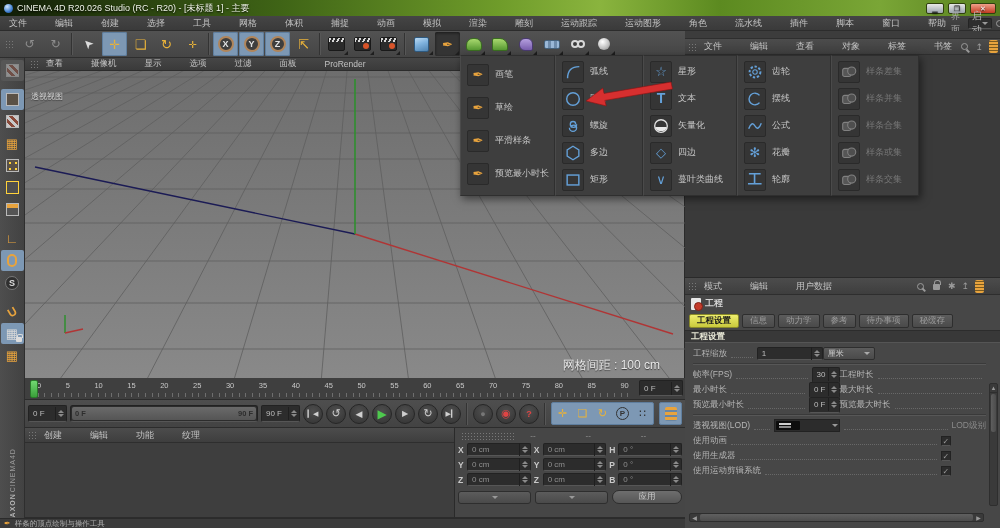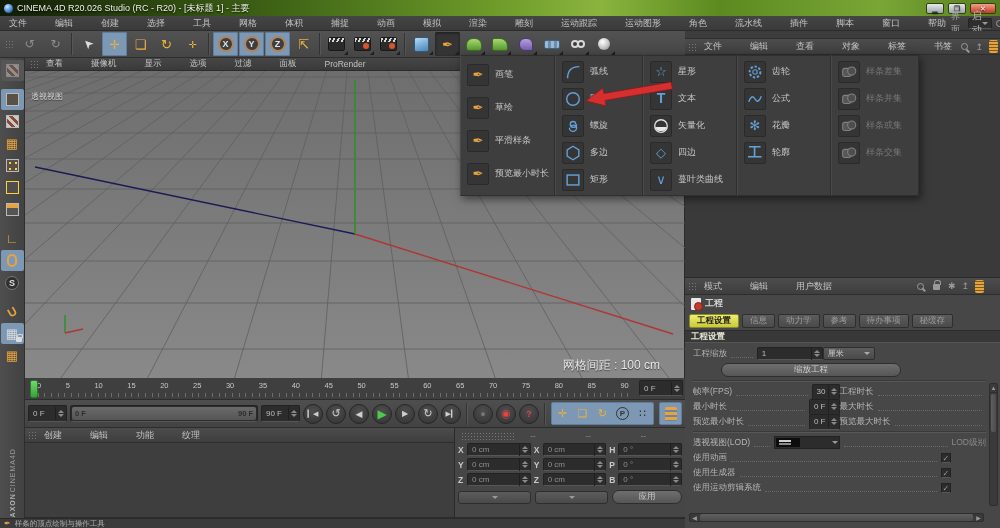--- a/index.html
+++ b/index.html
@@ -691,21 +691,20 @@
               <span class="spinner">
                 <i></i>
                 <i></i>
               </span>
             </div>
           <div class="unit">
               <span>厘米</span>
               <i></i>
             </div>
         </div>
-        <div class="pill" style="width:180px;margin:2px 0 3px 28px">缩放工程</div>
         <div class="hr"></div>
         <div class="row2">
           <div class="half">
             <span>帧率(FPS)</span>
               <span class="dots"></span>
             <div class="fbox">
                 <span class="v">30</span>
                 <span class="spinner">
                   <i></i>
                   <i></i>
@@ -908,20 +907,28 @@
             <svg class="ico" width="18" height="18" viewBox="0 0 20 20">
               <circle cx="10" cy="10" r="6" fill="none" stroke="#64a0d8" stroke-width="2.2" stroke-dasharray="2.6 1.9"></circle>
               <circle cx="10" cy="10" r="2.5" fill="none" stroke="#64a0d8" stroke-width="1.2"></circle>
             </svg>
           </span>
         <span class="lbl">齿轮</span>
       </div>
       <div class="dditem">
         <span class="iconbox">
             <svg class="ico" width="18" height="18" viewBox="0 0 20 20">
+              <path d="M15 14 A6.5 6.5 0 1 1 15 6" fill="none" stroke="#64a0d8" stroke-width="1.6"></path>
+            </svg>
+          </span>
+        <span class="lbl">摆线</span>
+      </div>
+      <div class="dditem">
+        <span class="iconbox">
+            <svg class="ico" width="18" height="18" viewBox="0 0 20 20">
               <path d="M3 13 Q6.5 4 10 10 T17 7" fill="none" stroke="#64a0d8" stroke-width="1.6"></path>
             </svg>
           </span>
         <span class="lbl">公式</span>
       </div>
       <div class="dditem">
         <span class="iconbox">
             <span class="mi">✻</span>
           </span>
         <span class="lbl">花瓣</span>
@@ -948,20 +955,29 @@
         <div class="dditem off">
           <span class="iconbox">
             <svg class="ico" width="18" height="18" viewBox="0 0 20 20">
               <rect x="3" y="6" width="9" height="9" rx="2" fill="#565656" stroke="#818181" stroke-width="1.2"></rect>
               <circle cx="13" cy="9" r="4.5" fill="#4e4e4e" stroke="#818181" stroke-width="1.2"></circle>
             </svg>
           </span>
           <span class="lbl">样条并集</span>
         </div>
 
+        <div class="dditem off">
+          <span class="iconbox">
+            <svg class="ico" width="18" height="18" viewBox="0 0 20 20">
+              <rect x="3" y="6" width="9" height="9" rx="2" fill="#565656" stroke="#818181" stroke-width="1.2"></rect>
+              <circle cx="13" cy="9" r="4.5" fill="#4e4e4e" stroke="#818181" stroke-width="1.2"></circle>
+            </svg>
+          </span>
+          <span class="lbl">样条合集</span>
+        </div>
 
         <div class="dditem off">
           <span class="iconbox">
             <svg class="ico" width="18" height="18" viewBox="0 0 20 20">
               <rect x="3" y="6" width="9" height="9" rx="2" fill="#565656" stroke="#818181" stroke-width="1.2"></rect>
               <circle cx="13" cy="9" r="4.5" fill="#4e4e4e" stroke="#818181" stroke-width="1.2"></circle>
             </svg>
           </span>
           <span class="lbl">样条或集</span>
         </div>

